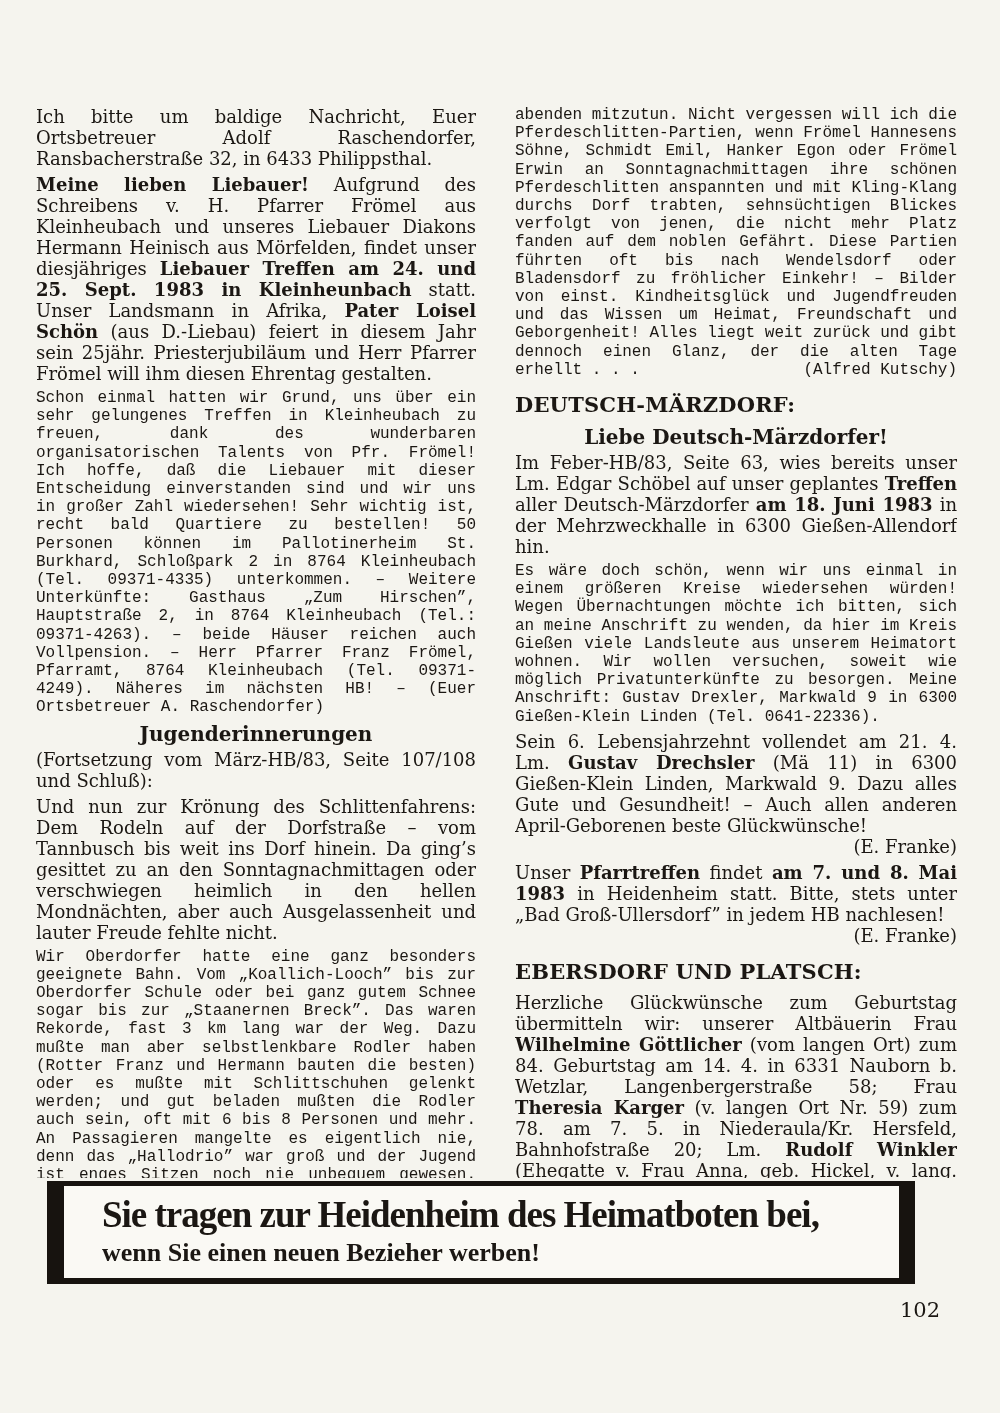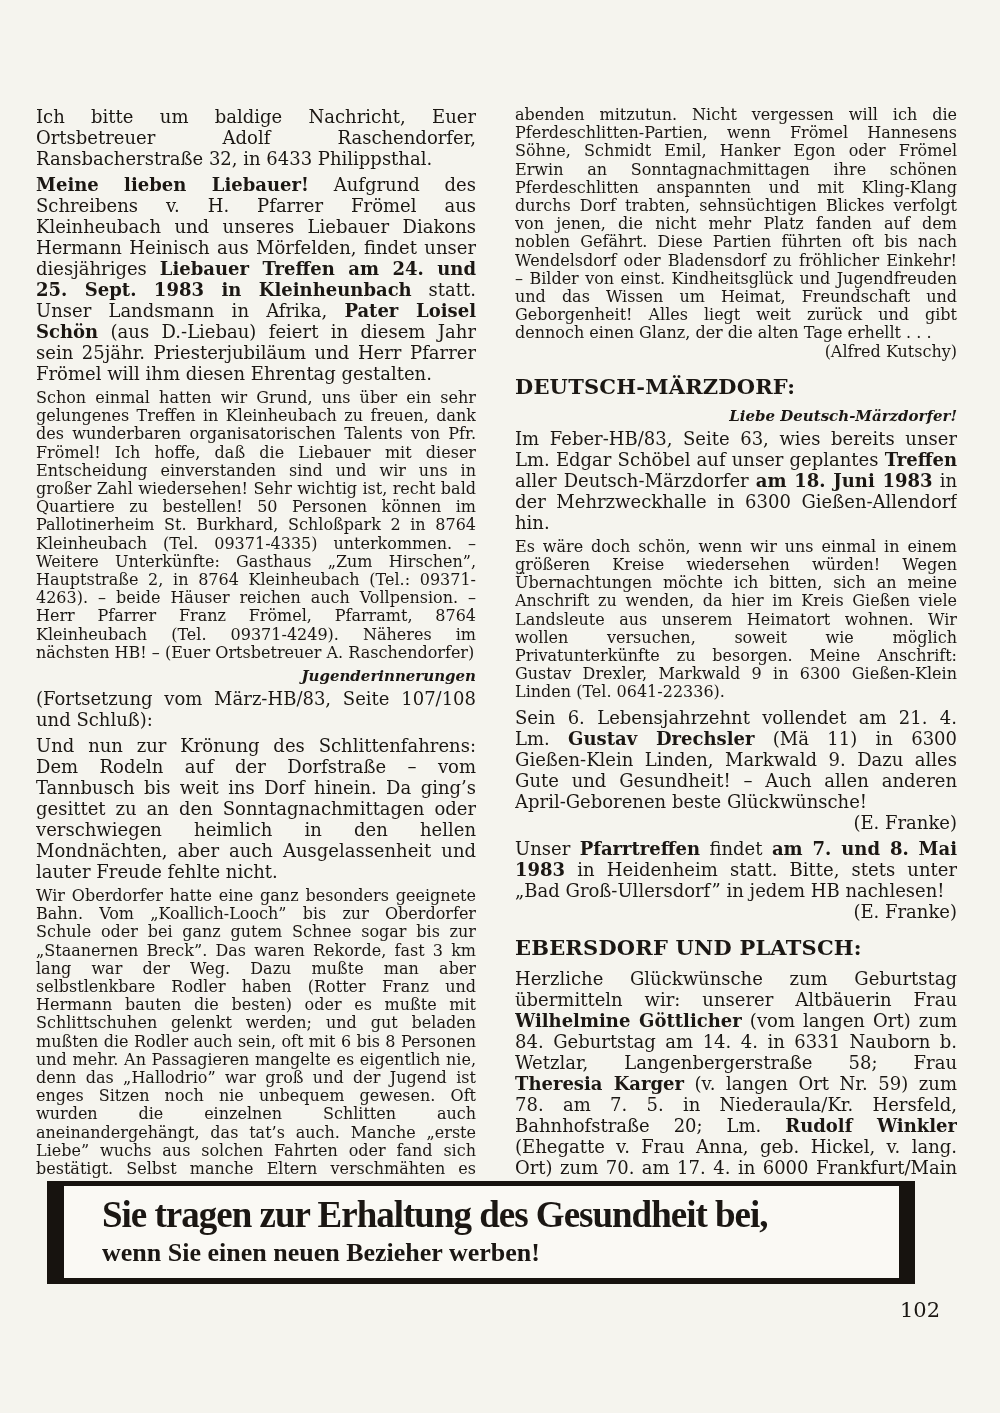--- a/index.html
+++ b/index.html
@@ -10,29 +10,28 @@
     font-family:"DejaVu Serif","Liberation Serif",serif;
   }
   .col {
     position:absolute; top:106px; height:1072px; overflow:hidden;
     text-align:justify; hyphens:auto; -webkit-hyphens:auto;
   }
   .col-left  { left:36px;  width:440px; }
   .col-right { left:515px; width:442px; }
   .blk { overflow:hidden; }
   .p-lg { font-size:18px;   line-height:21px;   margin-bottom:5px; }
-  .p-sm { font-size:16px;   line-height:18.2px; margin-bottom:5px; }
+  .p-sm { font-size:16px;   line-height:18.2px; margin-bottom:5px;font-family:Liberation Mono, monospace; }
   .h-caps {
     font-size:21px; font-weight:bold; text-align:left;
     letter-spacing:0.2px; margin:13px 0 8px;
   }
   .h-sub {
-    font-size:15px; font-weight:bold; text-align:right;
+    font-size:20px; font-weight:bold; text-align:center;
     margin:4px 0 3px;
-    font-style:italic;
   }
   .b   { font-weight:bold; }
   .sig { float:right; font-weight:normal; }
   .banner {
     position:absolute; left:47px; top:1181px; width:868px; height:103px;
     background:#faf9f4; overflow:hidden;
     border-top:5px solid #17130f; border-bottom:6px solid #17130f;
     border-left:17px solid #17130f; border-right:16px solid #17130f;
     padding:8px 10px 0 38px;
   }
@@ -70,18 +69,18 @@
       <div class="blk h-sub"><span class="b">Liebe Deutsch-Märzdorfer!</span></div>
       <div class="blk p-lg"><span>Im Feber-HB/83, Seite 63, wies bereits unser Lm. Edgar Schöbel auf unser geplantes </span><span class="b">Treffen</span><span> aller Deutsch-Märzdorfer </span><span class="b">am 18. Juni 1983</span><span> in der Mehrzweckhalle in 6300 Gießen-Allendorf hin.</span></div>
       <div class="blk p-sm"><span>Es wäre doch schön, wenn wir uns einmal in einem größeren Kreise wiedersehen würden! Wegen Übernachtungen möchte ich bitten, sich an meine Anschrift zu wenden, da hier im Kreis Gießen viele Landsleute aus unserem Heimatort wohnen. Wir wollen versuchen, soweit wie möglich Privatunterkünfte zu besorgen. Meine Anschrift: Gustav Drexler, Markwald 9 in 6300 Gießen-Klein Linden (Tel. 0641-22336).</span></div>
       <div class="blk p-lg"><span>Sein 6. Lebensjahrzehnt vollendet am 21. 4. Lm. </span><span class="b">Gustav Drechsler</span><span> (Mä 11) in 6300 Gießen-Klein Linden, Markwald 9. Dazu alles Gute und Gesundheit! – Auch allen anderen April-Geborenen beste Glückwünsche!</span><span class="sig">(E. Franke)</span></div>
       <div class="blk p-lg"><span>Unser </span><span class="b">Pfarrtreffen</span><span> findet </span><span class="b">am 7. und 8. Mai 1983</span><span> in Heidenheim statt. Bitte, stets unter „Bad Groß-Ullersdorf” in jedem HB nachlesen!</span><span class="sig">(E. Franke)</span></div>
       <div class="blk h-caps"><span class="b">EBERSDORF UND PLATSCH:</span></div>
       <div class="blk p-lg"><span>Herzliche Glückwünsche zum Geburtstag übermitteln wir: unserer Altbäuerin Frau </span><span class="b">Wilhelmine Göttlicher</span><span> (vom langen Ort) zum 84. Geburtstag am 14. 4. in 6331 Nauborn b. Wetzlar, Langenbergerstraße 58; Frau </span><span class="b">Theresia Karger</span><span> (v. langen Ort Nr. 59) zum 78. am 7. 5. in Niederaula/Kr. Hersfeld, Bahnhofstraße 20; Lm. </span><span class="b">Rudolf Winkler</span><span> (Ehegatte v. Frau Anna, geb. Hickel, v. lang. Ort) zum 70. am 17. 4. in 6000 Frankfurt/Main 56, Deul-la-</span></div>
     </div>
 
   <div class="banner">
-    <div class="banner-line1">Sie tragen zur Erhaltung des Gesundheit bei,</div>
+    <div class="banner-line1">Sie tragen zur Heidenheim des Heimatboten bei,</div>
     <div class="banner-line2">wenn Sie einen neuen Bezieher werben!</div>
   </div>
 
   <div class="page-number">102</div>
 </div>
 
 </body></html>

